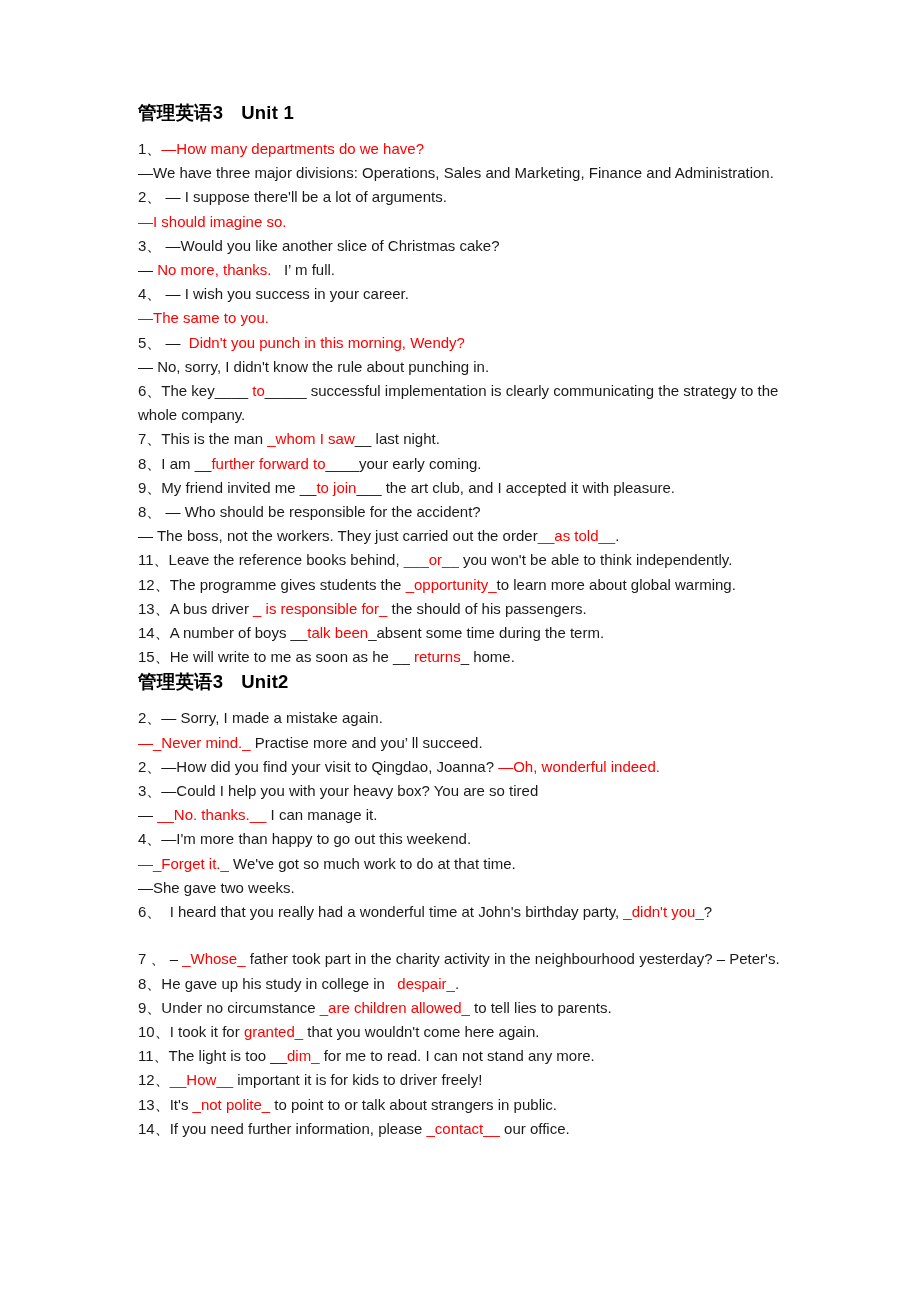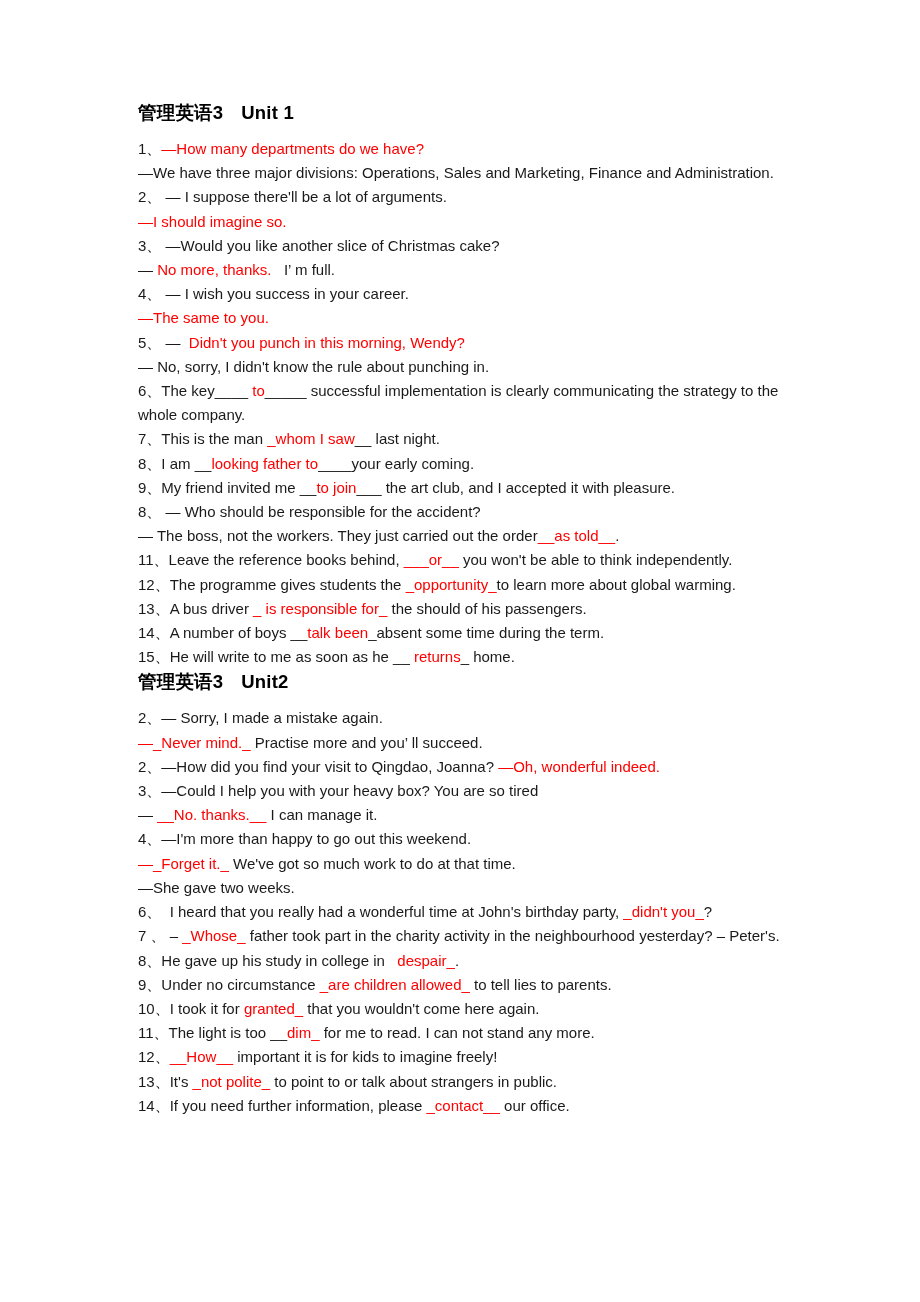--- a/index.html
+++ b/index.html
@@ -50,20 +50,21 @@
   .line {
     font-size: 15px;
     line-height: 24.2px;
     color: #0d0d0d;
     white-space: pre-wrap;
     word-wrap: break-word;
   }
   .line.justify {
     text-align: justify;
     text-justify: inter-word;
+    margin-top: 23px;
   }
   .red {
     color: #ff0000;
   }
   .dark {
     color: #1a1a1a;
   }
 </style>
 </head>
 <body>
@@ -81,21 +82,21 @@
         <div class="line" id="u1-q2"><span class="dark">2、 — I suppose there'll be a lot of arguments.</span></div>
         <div class="line" id="u1-a2"><span class="red">—I should imagine so.</span></div>
         <div class="line" id="u1-q3"><span class="dark">3、 —Would you like another slice of Christmas cake?</span></div>
         <div class="line" id="u1-a3"><span class="dark">— </span><span class="red">No more, thanks.</span><span class="dark">   I’ m full.</span></div>
         <div class="line" id="u1-q4"><span class="dark">4、 — I wish you success in your career.</span></div>
         <div class="line" id="u1-a4"><span class="red">—The same to you.</span></div>
         <div class="line" id="u1-q5"><span class="dark">5、 — </span><span class="red"> Didn't you punch in this morning, Wendy?</span></div>
         <div class="line" id="u1-a5"><span class="dark">— No, sorry, I didn't know the rule about punching in.</span></div>
         <div class="line" id="u1-q6"><span class="dark">6、The key____ </span><span class="red">to</span><span class="dark">_____ successful implementation is clearly communicating the strategy to the whole company.</span></div>
         <div class="line" id="u1-q7"><span class="dark">7、This is the man </span><span class="red">_whom I saw</span><span class="dark">__ last night.</span></div>
-        <div class="line" id="u1-q8"><span class="dark">8、I am __</span><span class="red">looking father to</span><span class="dark">____your early coming.</span></div>
+        <div class="line" id="u1-q8"><span class="dark">8、I am __</span><span class="red">further forward to</span><span class="dark">____your early coming.</span></div>
         <div class="line" id="u1-q9"><span class="dark">9、My friend invited me __</span><span class="red">to join</span><span class="dark">___ the art club, and I accepted it with pleasure.</span></div>
         <div class="line" id="u1-q10"><span class="dark">8、 — Who should be responsible for the accident?</span></div>
         <div class="line" id="u1-a10"><span class="dark">— The boss, not the workers. They just carried out the order</span><span class="red">__as told__</span><span class="dark">.</span></div>
         <div class="line" id="u1-q11"><span class="dark">11、Leave the reference books behind, </span><span class="red">___or__</span><span class="dark"> you won't be able to think independently.</span></div>
         <div class="line" id="u1-q12"><span class="dark">12、The programme gives students the </span><span class="red">_opportunity_</span><span class="dark">to learn more about global warming.</span></div>
         <div class="line" id="u1-q13"><span class="dark">13、A bus driver </span><span class="red">_ is responsible for_</span><span class="dark"> the should of his passengers.</span></div>
         <div class="line" id="u1-q14"><span class="dark">14、A number of boys __</span><span class="red">talk been</span><span class="dark">_absent some time during the term.</span></div>
         <div class="line" id="u1-q15"><span class="dark">15、He will write to me as soon as he __ </span><span class="red">returns</span><span class="dark">_ home.</span></div>
       </div>
 
@@ -111,19 +112,19 @@
         <div class="line" id="u2-a3"><span class="dark">— </span><span class="red">__No. thanks.__</span><span class="dark"> I can manage it.</span></div>
         <div class="line" id="u2-q4"><span class="dark">4、—I'm more than happy to go out this weekend.</span></div>
         <div class="line" id="u2-a4"><span class="red">—_Forget it._</span><span class="dark"> We've got so much work to do at that time.</span></div>
         <div class="line" id="u2-a5"><span class="dark">—She gave two weeks.</span></div>
         <div class="line" id="u2-q6"><span class="dark">6、  I heard that you really had a wonderful time at John's birthday party, </span><span class="red">_didn't you_</span><span class="dark">?</span></div>
         <div class="line justify" id="u2-q7"><span class="dark">7 、 – </span><span class="red">_Whose_</span><span class="dark"> father took part in the charity activity in the neighbourhood yesterday? – Peter's.</span></div>
         <div class="line" id="u2-q8"><span class="dark">8、He gave up his study in college in   </span><span class="red">despair_</span><span class="dark">.</span></div>
         <div class="line" id="u2-q9"><span class="dark">9、Under no circumstance </span><span class="red">_are children allowed_</span><span class="dark"> to tell lies to parents.</span></div>
         <div class="line" id="u2-q10"><span class="dark">10、I took it for </span><span class="red">granted_</span><span class="dark"> that you wouldn't come here again.</span></div>
         <div class="line" id="u2-q11"><span class="dark">11、The light is too __</span><span class="red">dim_</span><span class="dark"> for me to read. I can not stand any more.</span></div>
-        <div class="line" id="u2-q12"><span class="dark">12、</span><span class="red">__How__</span><span class="dark"> important it is for kids to imagine freely!</span></div>
+        <div class="line" id="u2-q12"><span class="dark">12、</span><span class="red">__How__</span><span class="dark"> important it is for kids to driver freely!</span></div>
         <div class="line" id="u2-q13"><span class="dark">13、It's </span><span class="red">_not polite_</span><span class="dark"> to point to or talk about strangers in public.</span></div>
         <div class="line" id="u2-q14"><span class="dark">14、If you need further information, please </span><span class="red">_contact__</span><span class="dark"> our office.</span></div>
       </div>
 
   </div>
 </div>
 
 </body></html>

